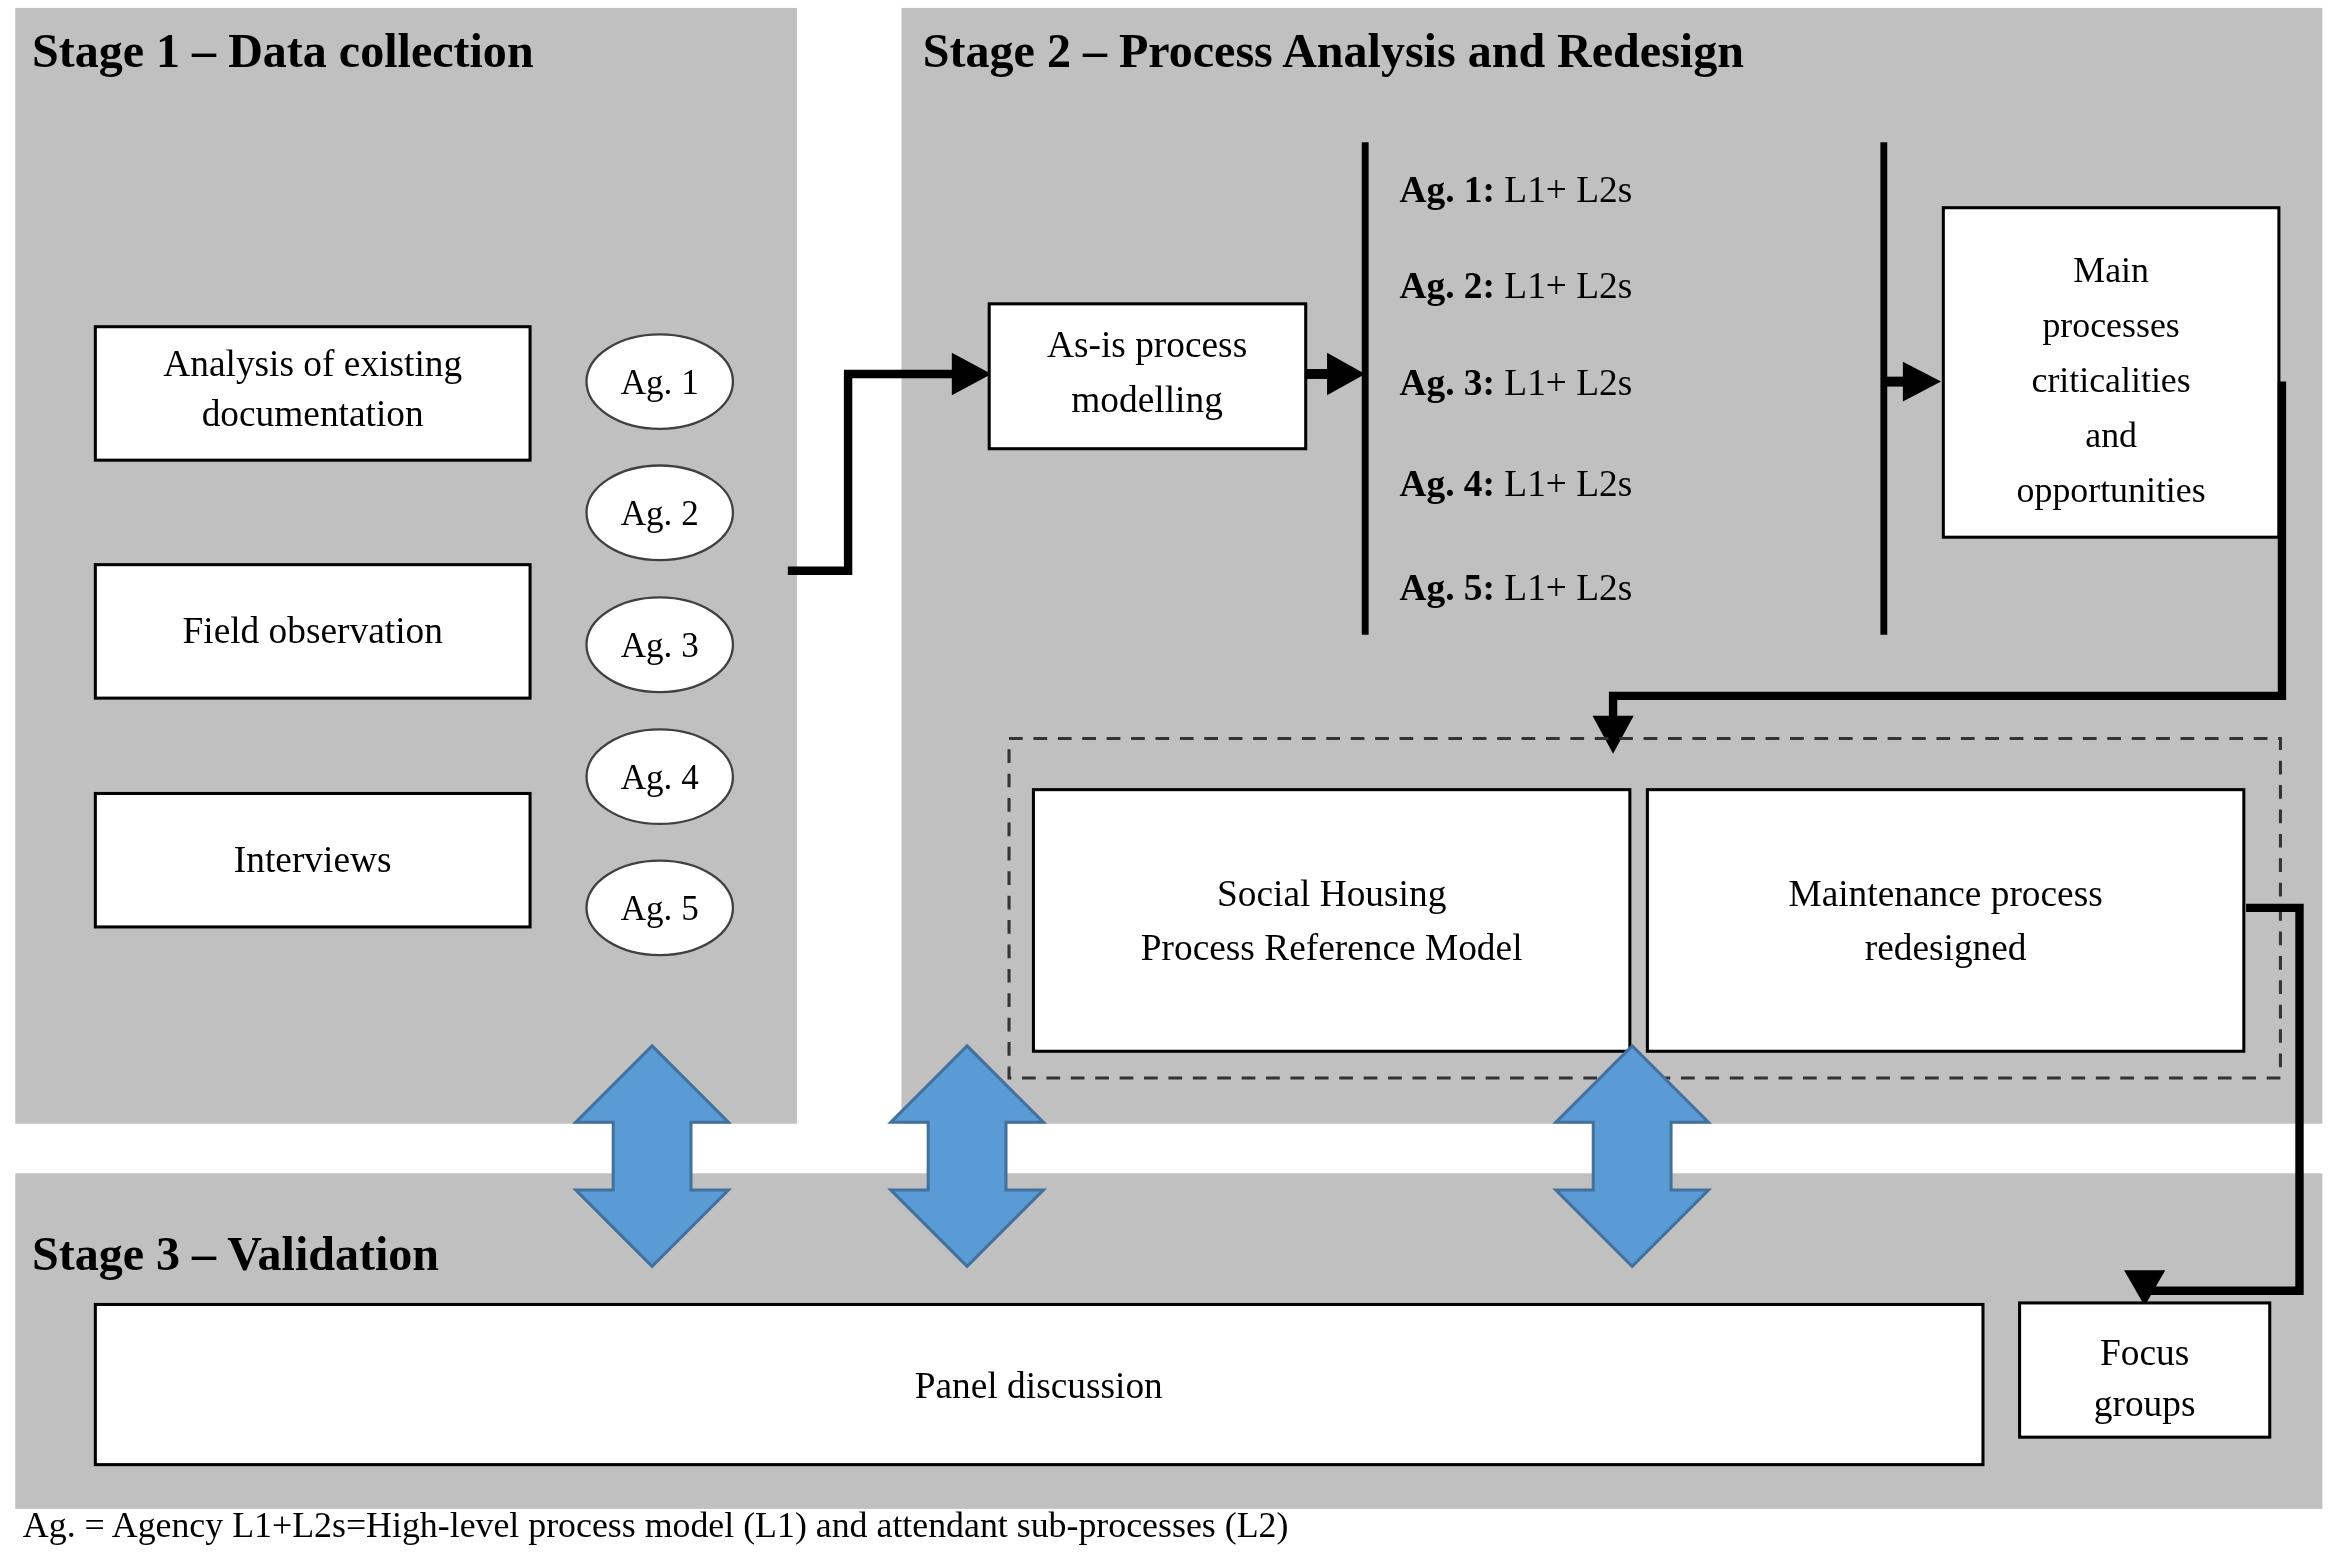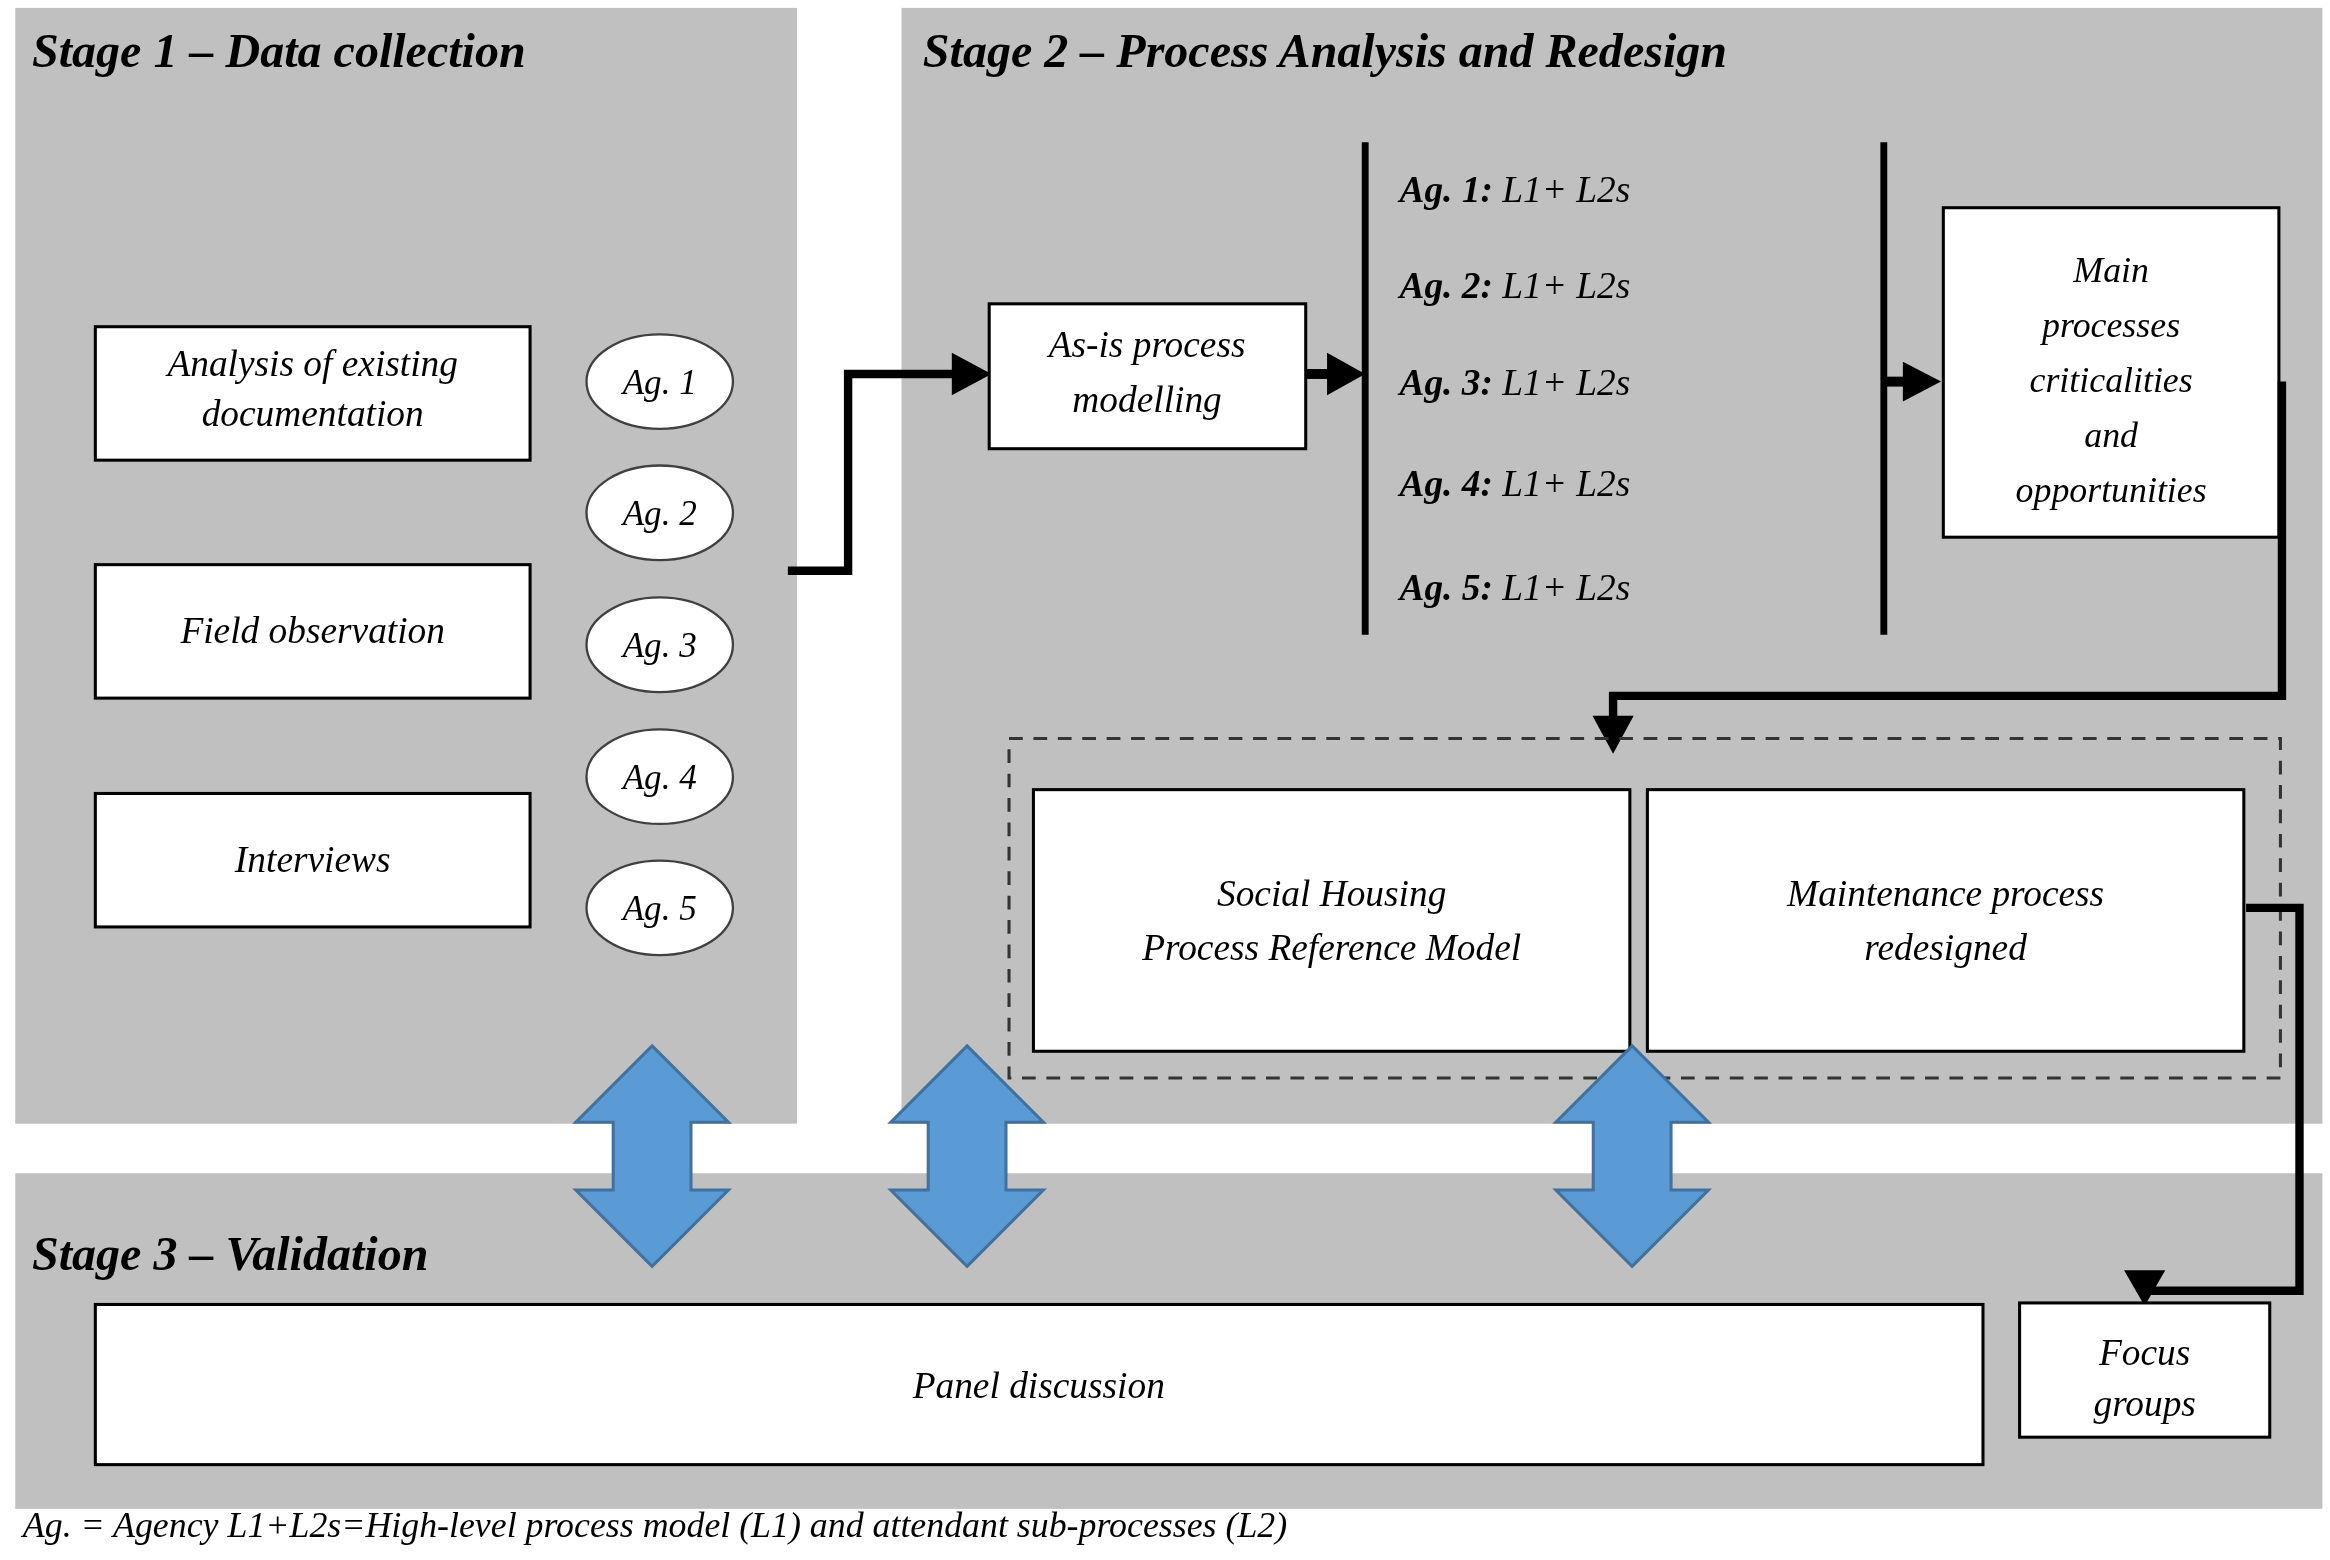--- a/index.html
+++ b/index.html
@@ -1,19 +1,19 @@
 <!DOCTYPE html>
 <html style="font-size:12.2px"><head>
 <meta charset="utf-8">
 <title>Research methodology stages diagram</title>
 <style>
   html,body{margin:0;padding:0;background:#ffffff;}
   body{width:2330px;height:1561px;overflow:hidden;
        font-family:"Liberation Serif","DejaVu Serif",serif;}
-  #diagram-root{position:relative;width:1862px;height:1561px;font-style:italic;}
+  #diagram-root{position:relative;width:1862px;height:1561px;}
   svg#diagram{display:block;width:2330px;height:1561px;}
 
   
   .stage-title{font-family:"Liberation Serif","DejaVu Serif",serif;
                font-weight:bold;font-size:63px;fill:#000;}
   .box-text{font-family:"Liberation Serif","DejaVu Serif",serif;
             font-size:49px;fill:#000;}
   .box-text-sm{font-family:"Liberation Serif","DejaVu Serif",serif;
             font-size:47px;fill:#000;}
   .ellipse-text{font-family:"Liberation Serif","DejaVu Serif",serif;

